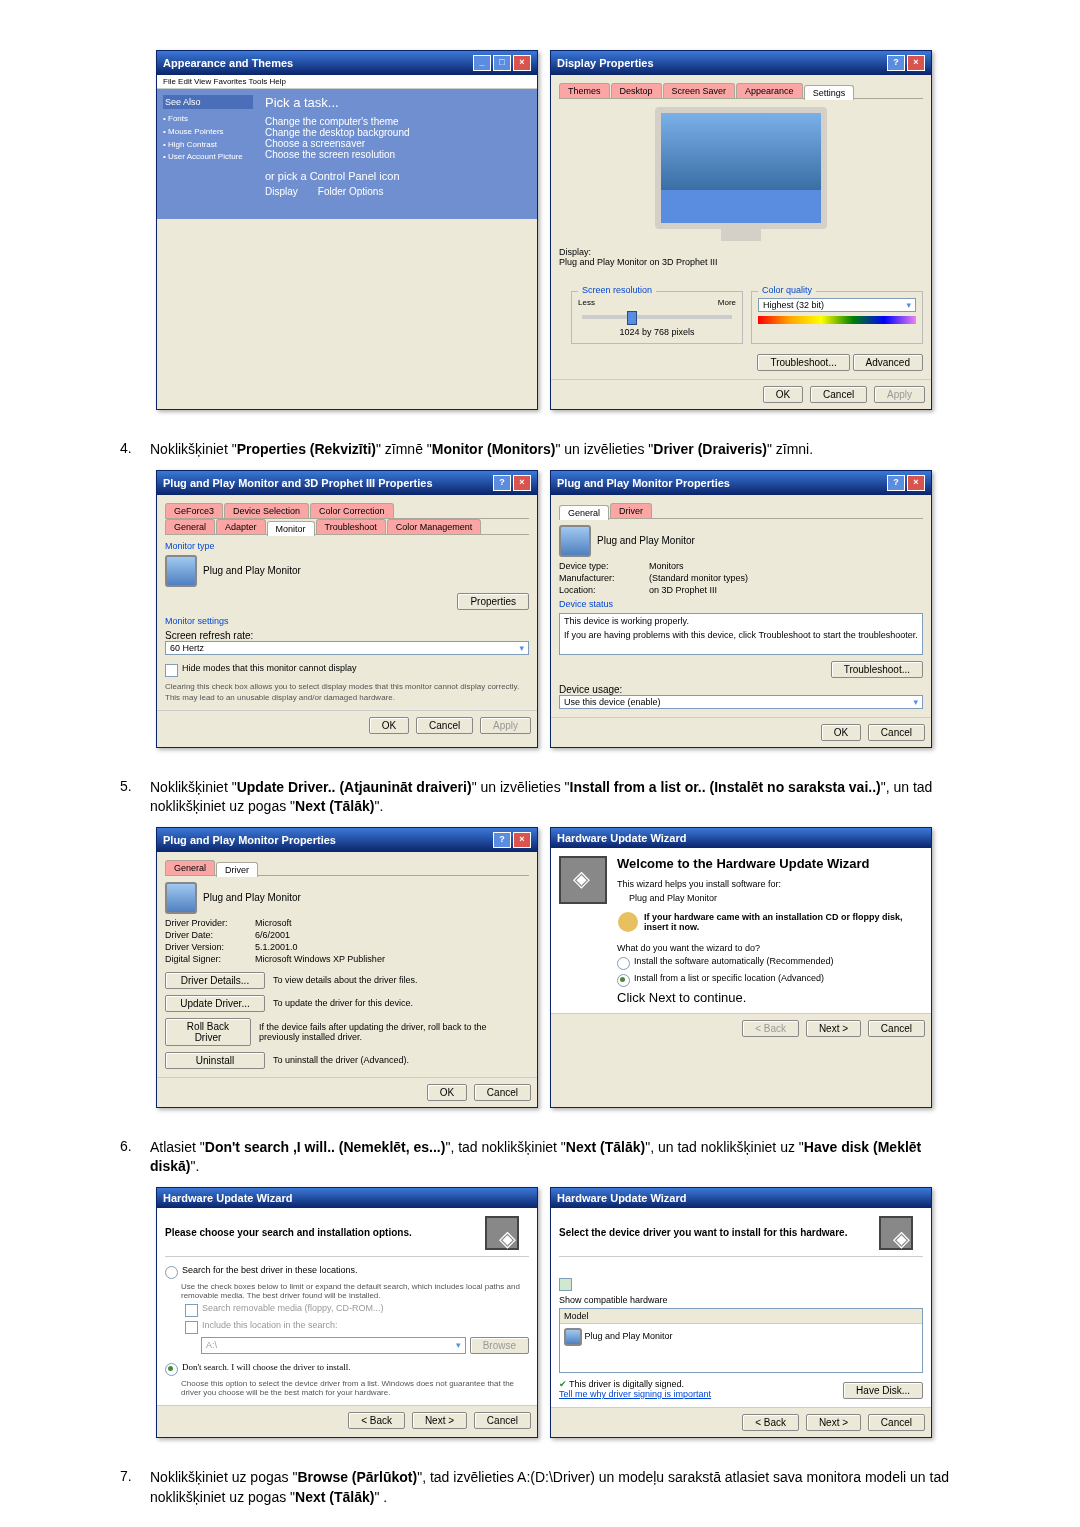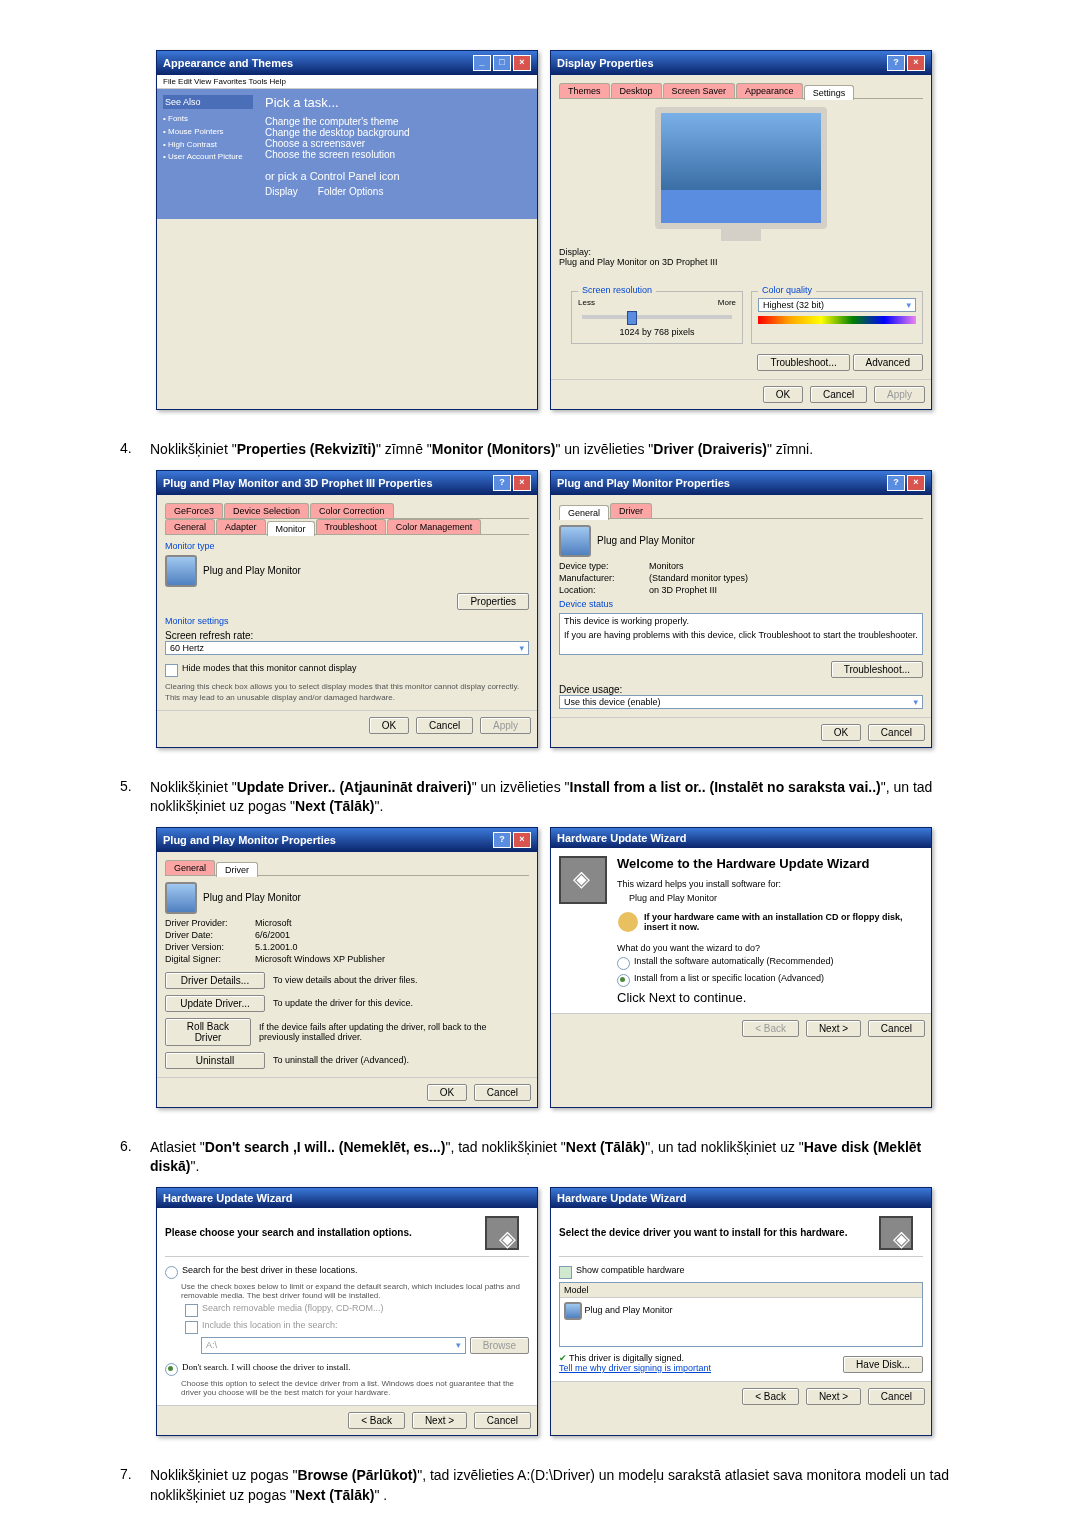--- a/index.html
+++ b/index.html
@@ -513,21 +513,21 @@
 
   <div class="xpwin">
     <div class="titlebar">
       <span class="tb-title">Hardware Update Wizard</span>
     </div>
     <div class="xpbody" style="background:#fff;">
       <div style="display:flex;align-items:center;border-bottom:1px solid #ccc;padding-bottom:6px;margin-bottom:8px;gap:24px;">
         <b style="flex:1;font-size:10px;">Select the device driver you want to install for this hardware.</b>
         <div class="wizard-icon" style="width:30px;height:30px;"></div>
       </div>
-      <div class="checkbox-row" style="margin-top:8px;">
+      <div class="checkbox-row" style="margin-top:20px;flex-direction:column;">
           <div class="cb" style="background:#cfe8cf;"></div>
           <span>Show compatible hardware</span>
         </div>
       <div style="border:1px solid #7f9db9;margin-top:2px;">
         <div style="background:#ece9d8;padding:2px 4px;border-bottom:1px solid #ccc;font-size:9px;">Model</div>
         <div style="padding:4px;min-height:40px;font-size:9px;">
           <span class="icon16 icon-monitor" style="width:14px;height:14px;"></span>
           <span>Plug and Play Monitor</span>
         </div>
       </div>

